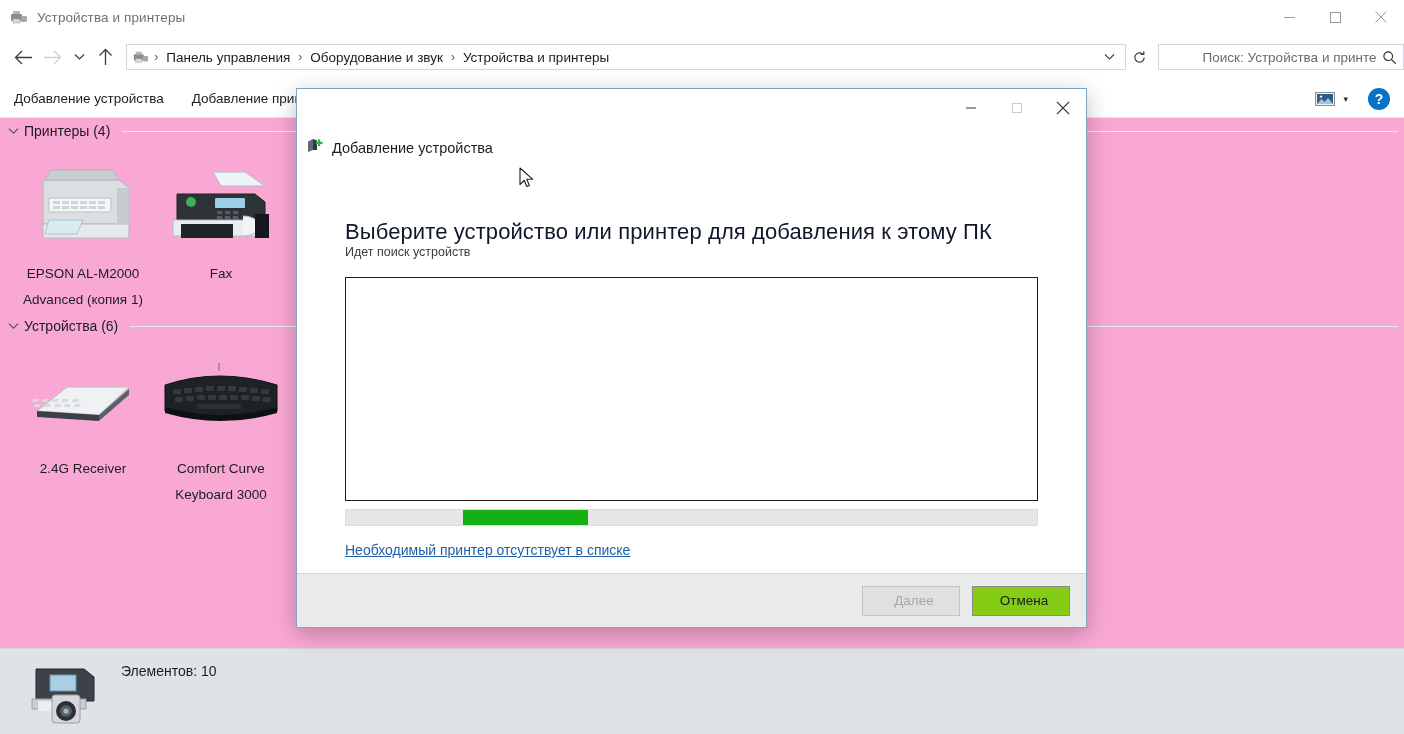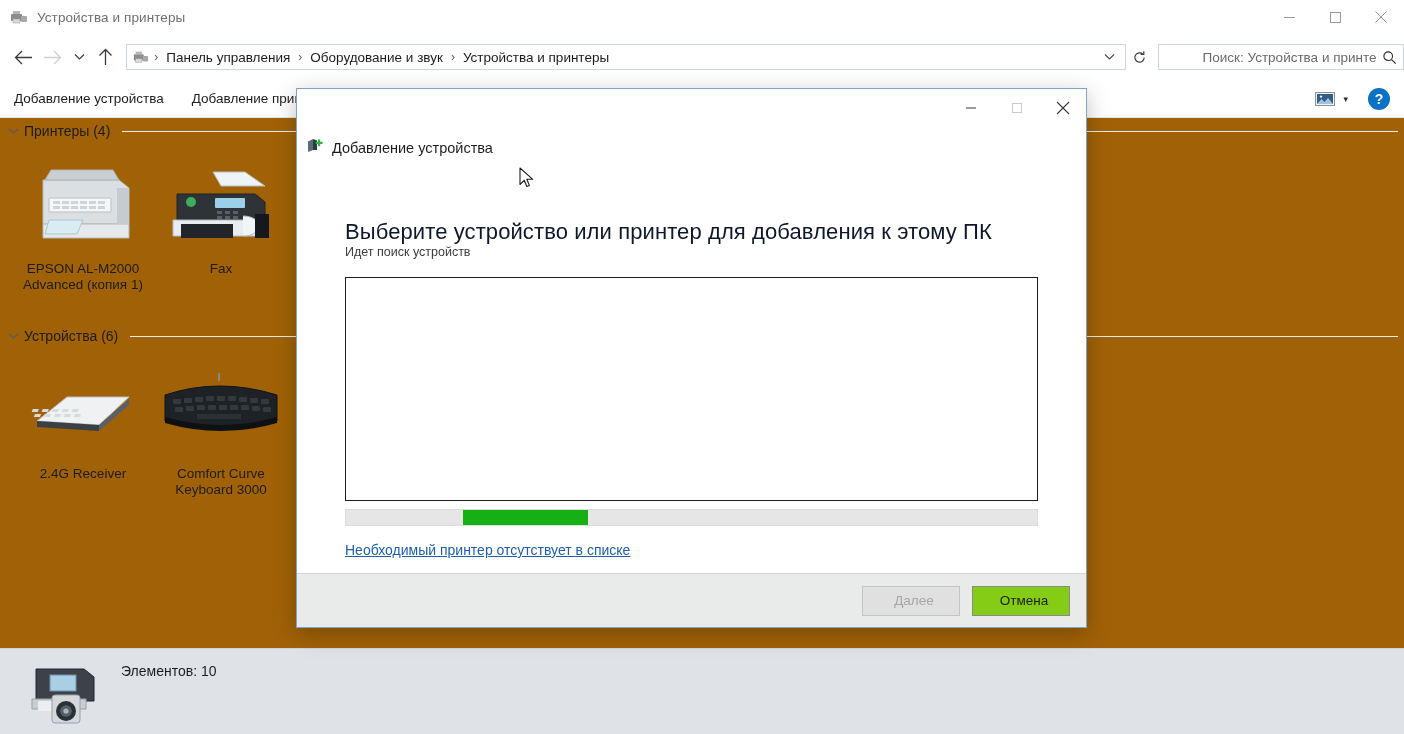--- a/index.html
+++ b/index.html
@@ -83,35 +83,35 @@
   .view-caret { padding: 0 10px 0 6px; color: #2b2b2b; font-size: 9px; }
   .help-btn {
     width: 22px; height: 22px; border-radius: 50%; background: #0a72c4;
     color: #ffffff; font-size: 14px; font-weight: bold;
     display: flex; align-items: center; justify-content: center; margin-left: 10px;
   }
 
   
   .content {
     position: absolute; left: 0; top: 118px; width: 1404px; height: 530px;
-    background: #a16207;
+    background: #f9a8d4;
   }
   .grouphdr {
     display: flex; align-items: center; height: 26px; padding-left: 8px;
   }
   .chev { color: #5b5b5b; font-size: 11px; width: 16px; display: flex; align-items: center; }
   .grouphdr-label { font-size: 14px; color: #1d1d1d; white-space: nowrap; }
   .grouphdr-rule { flex: 1; height: 1px; background: #e9eaec; margin-left: 12px; margin-right: 6px; }
 
   .tiles { display: flex; padding-left: 14px; padding-top: 10px; }
   .tile { width: 138px; display: flex; flex-direction: column; align-items: center; }
   .tile-icon { height: 96px; display: flex; align-items: flex-end; justify-content: center; }
   .tile-label {
     margin-top: 11px; font-size: 13.5px; color: #1d1d1d; text-align: center;
-    line-height: 16px; width: 132px;
+    line-height: 26px; width: 132px;
   }
 
   
   .statusbar {
     position: absolute; left: 0; top: 648px; width: 1404px; height: 86px;
     background: #dfe3e8; border-top: 1px solid #d2d6da;
   }
   .status-icon { position: absolute; left: 22px; top: 6px; }
   .status-text {
     position: absolute; left: 121px; top: 14px; font-size: 14px; color: #1d1d1d;
@@ -343,21 +343,21 @@
             <path d="M14 66h92v16H14z" fill="#e9edef" stroke="#b2bcc4"></path>
             <path d="M22 70h52v14H22z" fill="#20252a"></path>
             <path d="M84 62c10 0 16 5 16 10s-6 10-16 10" fill="#f2f5f7" stroke="#b2bcc4"></path>
             <path d="M96 60h14v24H96z" fill="#15191d"></path>
           </svg>
         </div>
         <div class="tile-label">Fax</div>
       </div>
     </div>
 
-    <div class="grouphdr" style="margin-top:30px;">
+    <div class="grouphdr" style="">
       <span class="chev">
         <svg width="11" height="8" viewBox="0 0 11 8">
             <path d="M1 1.8L5.5 6.2 10 1.8" stroke="#5b5b5b" stroke-width="1.2" fill="none"></path>
           </svg>
       </span>
       <span class="grouphdr-label">Устройства (6)</span>
       <span class="grouphdr-rule"></span>
     </div>
 
     <div class="tiles">

